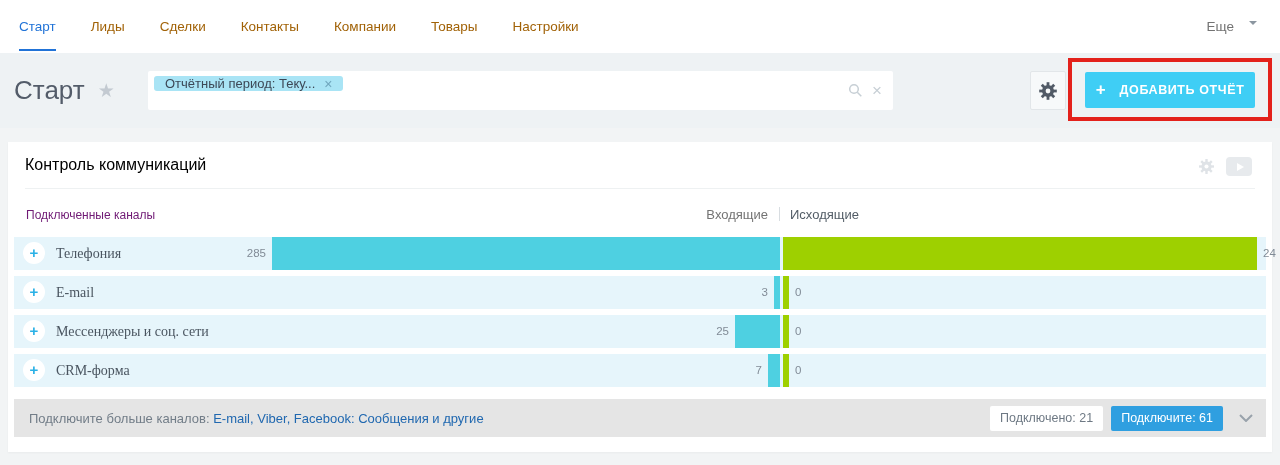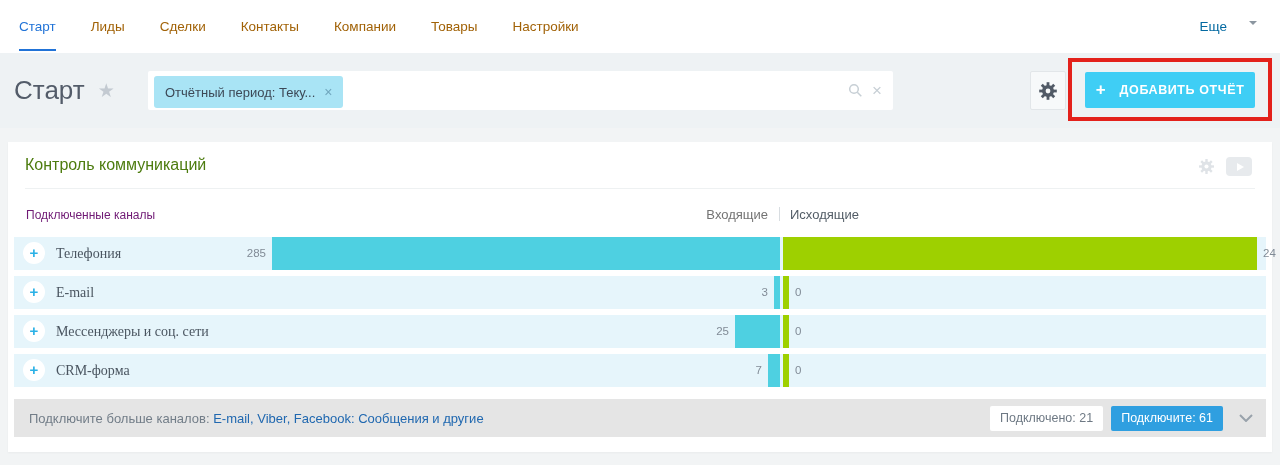--- a/index.html
+++ b/index.html
@@ -9,52 +9,52 @@
     font-family:"Liberation Sans","DejaVu Sans",sans-serif;
     position:relative; overflow:hidden; color:#4d5a66;
   }
 
   
   .topnav { height:53px; background:#fff; display:flex; align-items:center; padding:0 23px 0 19px; }
   .nav-tab { font-size:13.5px; color:#a16207; margin-right:35px; position:relative;
              height:53px; display:flex; align-items:center; cursor:pointer; white-space:nowrap; }
   .nav-tab.active { color:#2173d7; }
   .nav-tab.active::after { content:""; position:absolute; left:0; right:0; bottom:2px; height:2px; background:#2173d7; }
-  .nav-more { margin-left:auto; font-size:13.5px; color:#0369a1; display:flex; gap:22px; cursor:pointer; }
+  .nav-more { margin-left:auto; font-size:13.5px; color:#737373; display:flex; gap:15px; cursor:pointer; }
   .caret-down { width:0; height:0; border-left:4px solid transparent; border-right:4px solid transparent;
                 border-top:4px solid #8b96a0; margin-top:2px; }
 
   
   .titlebar { height:75px; background:#eef2f4; position:relative; }
   .title-wrap { position:absolute; left:14px; top:0; height:100%; display:flex; align-items:center; }
   .page-title { font-size:26px; font-weight:300; color:#535c69; }
   .star-icon { color:#c3cad1; font-size:19px; margin-left:13px; cursor:pointer; }
 
   .searchbar { position:absolute; left:148px; top:18px; width:745px; height:39px; background:#fff; border-radius:2px; cursor:text; }
-  .chip { position:absolute; left:6px; top:5px; height:32px; background:#a9e4f5; border-radius:3px;
+  .chip { position:absolute; left:6px; top:5px; height:15px; background:#a9e4f5; border-radius:3px;
           display:flex; align-items:center; padding:0 11px; font-size:13px; color:#3c4856; gap:9px; }
   .chip-x { color:#6fa6bd; font-size:14px; cursor:pointer; line-height:1; }
   .search-icons { position:absolute; right:11px; top:0; height:100%; display:flex; align-items:center; gap:9px; }
   .search-x { color:#c7cfd5; font-size:17px; cursor:pointer; line-height:1; }
 
   .gear-btn { position:absolute; left:1030px; top:18px; width:36px; height:39px; background:#f7f9fa;
               border:1px solid #e2e6e9; border-radius:2px; display:flex; align-items:center; justify-content:center; cursor:pointer; }
 
   .red-box { position:absolute; left:1068px; top:5px; width:204px; height:63px; border:4px solid #e3211b;
              display:flex; align-items:center; justify-content:center; }
   .add-btn { width:170px; height:36px; background:#3fcef5; border-radius:2px; border:none; color:#fff;
              font-size:12.5px; font-weight:bold; letter-spacing:.6px; display:flex; align-items:center;
              justify-content:center; gap:14px; cursor:pointer; font-family:inherit; }
   .add-plus { font-size:17px; font-weight:bold; letter-spacing:0; }
 
   
   .panel { position:absolute; left:8px; top:142px; width:1264px; height:310px; background:#fff;
            box-shadow:0 1px 2px rgba(0,0,0,.04); }
   .panel-head { height:46px; position:relative; }
-  .panel-title { position:absolute; left:17px; top:14px; font-size:16px; color:#4d7c0f; }
+  .panel-title { position:absolute; left:17px; top:14px; font-size:16px; color:#000000; }
   .panel-icons { position:absolute; right:20px; top:15px; display:flex; gap:11px; align-items:center; }
   .play-btn { width:26px; height:19px; background:#e7eaed; border-radius:4px; display:flex;
               align-items:center; justify-content:center; cursor:pointer; }
   .play-tri { width:0; height:0; border-left:7px solid #fff; border-top:4.5px solid transparent;
               border-bottom:4.5px solid transparent; margin-left:2px; }
   .panel-divider { margin:0 17px; border-top:1px solid #eef1f2; }
 
   .col-head { position:relative; height:48px; margin:0 6px; width:1252px; }
   .col-channels { position:absolute; left:12px; top:19px; font-size:12px; color:#701a75; }
   .col-in  { position:absolute; right:498px; top:18px; font-size:13px; color:#737373; }

